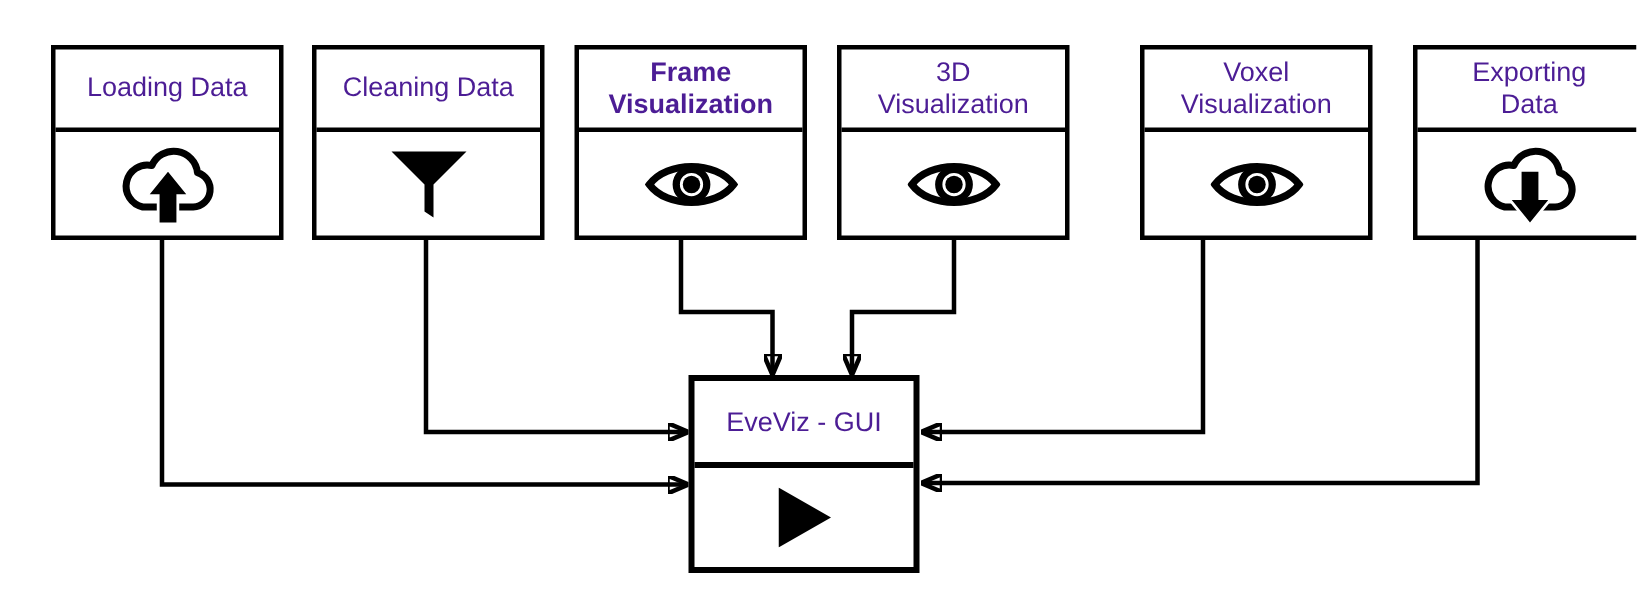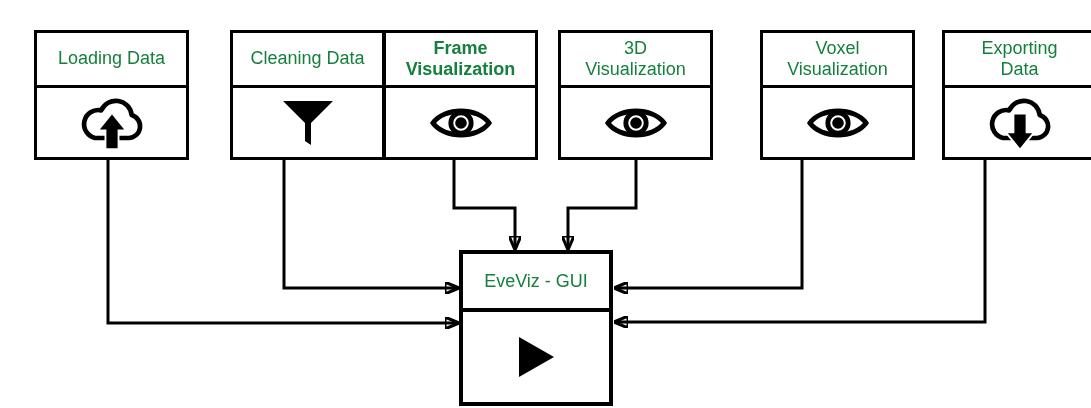--- a/index.html
+++ b/index.html
@@ -6,21 +6,21 @@
     margin: 0;
     padding: 0;
     background: #ffffff;
   }
   .canvas {
     position: relative;
     width: 1091px;
     height: 408px;
     background: #ffffff;
     font-family: "Liberation Sans", sans-serif;
-    color: #15803d;
+    color: #4c1d95;
     overflow: hidden;
   }
   .wires {
     position: absolute;
     left: 0;
     top: 0;
     width: 1091px;
     height: 408px;
   }
   .wires path {
@@ -55,39 +55,39 @@
     flex: 1;
     display: flex;
     align-items: center;
     justify-content: center;
   }
   .hub {
     position: absolute;
     left: 459px;
     top: 250px;
     width: 154px;
-    height: 156px;
+    height: 132px;
     box-sizing: border-box;
     border: 4px solid #000000;
     background: #ffffff;
     display: flex;
     flex-direction: column;
   }
   .hub .title {
     height: 58px;
     box-sizing: border-box;
     border-bottom: 4px solid #000000;
     display: flex;
     align-items: center;
     justify-content: center;
     text-align: center;
     font-size: 18px;
   }
   .n1 { left: 34px; }
-  .n2 { left: 208px; margin-left: 22px; }
+  .n2 { left: 208px; }
   .n3 { left: 383px; font-weight: bold; }
   .n4 { left: 558px; }
   .n5 { left: 732px; margin-left: 28px; }
   .n6 { left: 907px; margin-left: 35px; }
   .pierce {
     paint-order: stroke fill;
     stroke: #ffffff;
     stroke-width: 4;
     fill: #000000;
   }

